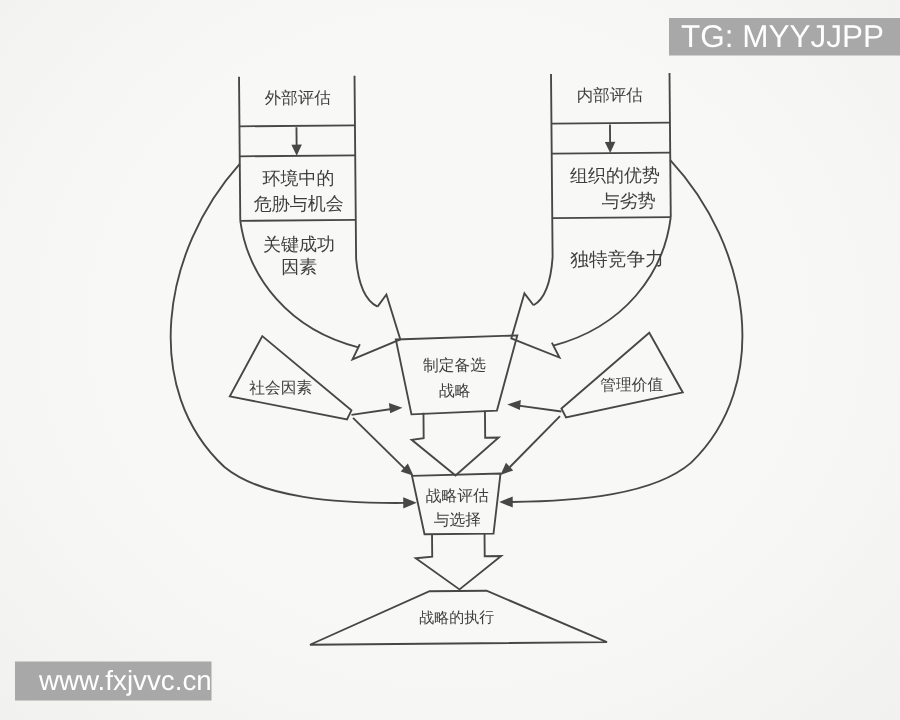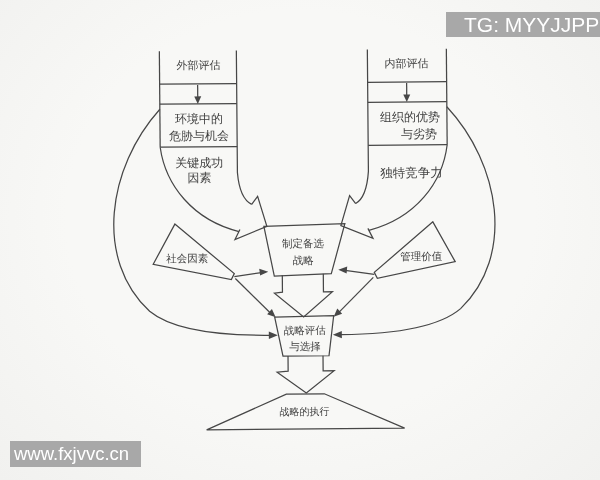--- a/index.html
+++ b/index.html
@@ -1,20 +1,20 @@
 <!DOCTYPE html>
 <html style="--line: #474747; --text: #3e3e3e; --watermark_bg: #a8a8a8; --background: #f6f6f4;"><head>
 <meta charset="utf-8">
 <style>
   html,body{margin:0;padding:0;}
   body{width:600px;height:480px;position:relative;overflow:hidden;
        background:radial-gradient(ellipse at 50% 45%, #f8f8f6 55%, #f1f1ef 100%);}
   .wm{position:absolute;background:var(--watermark_bg,#a8a8a8);color:#fff;font-family:"Liberation Sans",sans-serif;}
-  #wm-top{left:446px;top:12px;width:154px;height:25px;font-size:21px;line-height:25px;padding-left:18px;box-sizing:border-box;}
-  #wm-bottom{left:10px;top:441px;width:131px;height:26px;font-size:18.5px;line-height:26px;padding-left:4px;box-sizing:border-box;}
+  #wm-top{left:446px;top:12px;width:154px;height:25px;font-size:21px;line-height:25px;padding-left:8px;box-sizing:border-box;}
+  #wm-bottom{left:10px;top:441px;width:131px;height:26px;font-size:18.5px;line-height:26px;padding-left:16px;box-sizing:border-box;}
   svg{position:absolute;left:0;top:0;transform:rotate(-0.5deg);}
   .ln{fill:none;stroke:var(--line,#474747);stroke-width:1.25;}
   .shape{fill:#f8f8f6;stroke:var(--line,#474747);stroke-width:1.25;}
   .ah{fill:var(--line,#474747);stroke:none;}
   .t{fill:var(--text,#3e3e3e);font-family:"Liberation Serif",serif;text-anchor:middle;}
 </style>
 </head>
 <body>
 
 <div class="wm" id="wm-top">TG: MYYJJPP</div>

